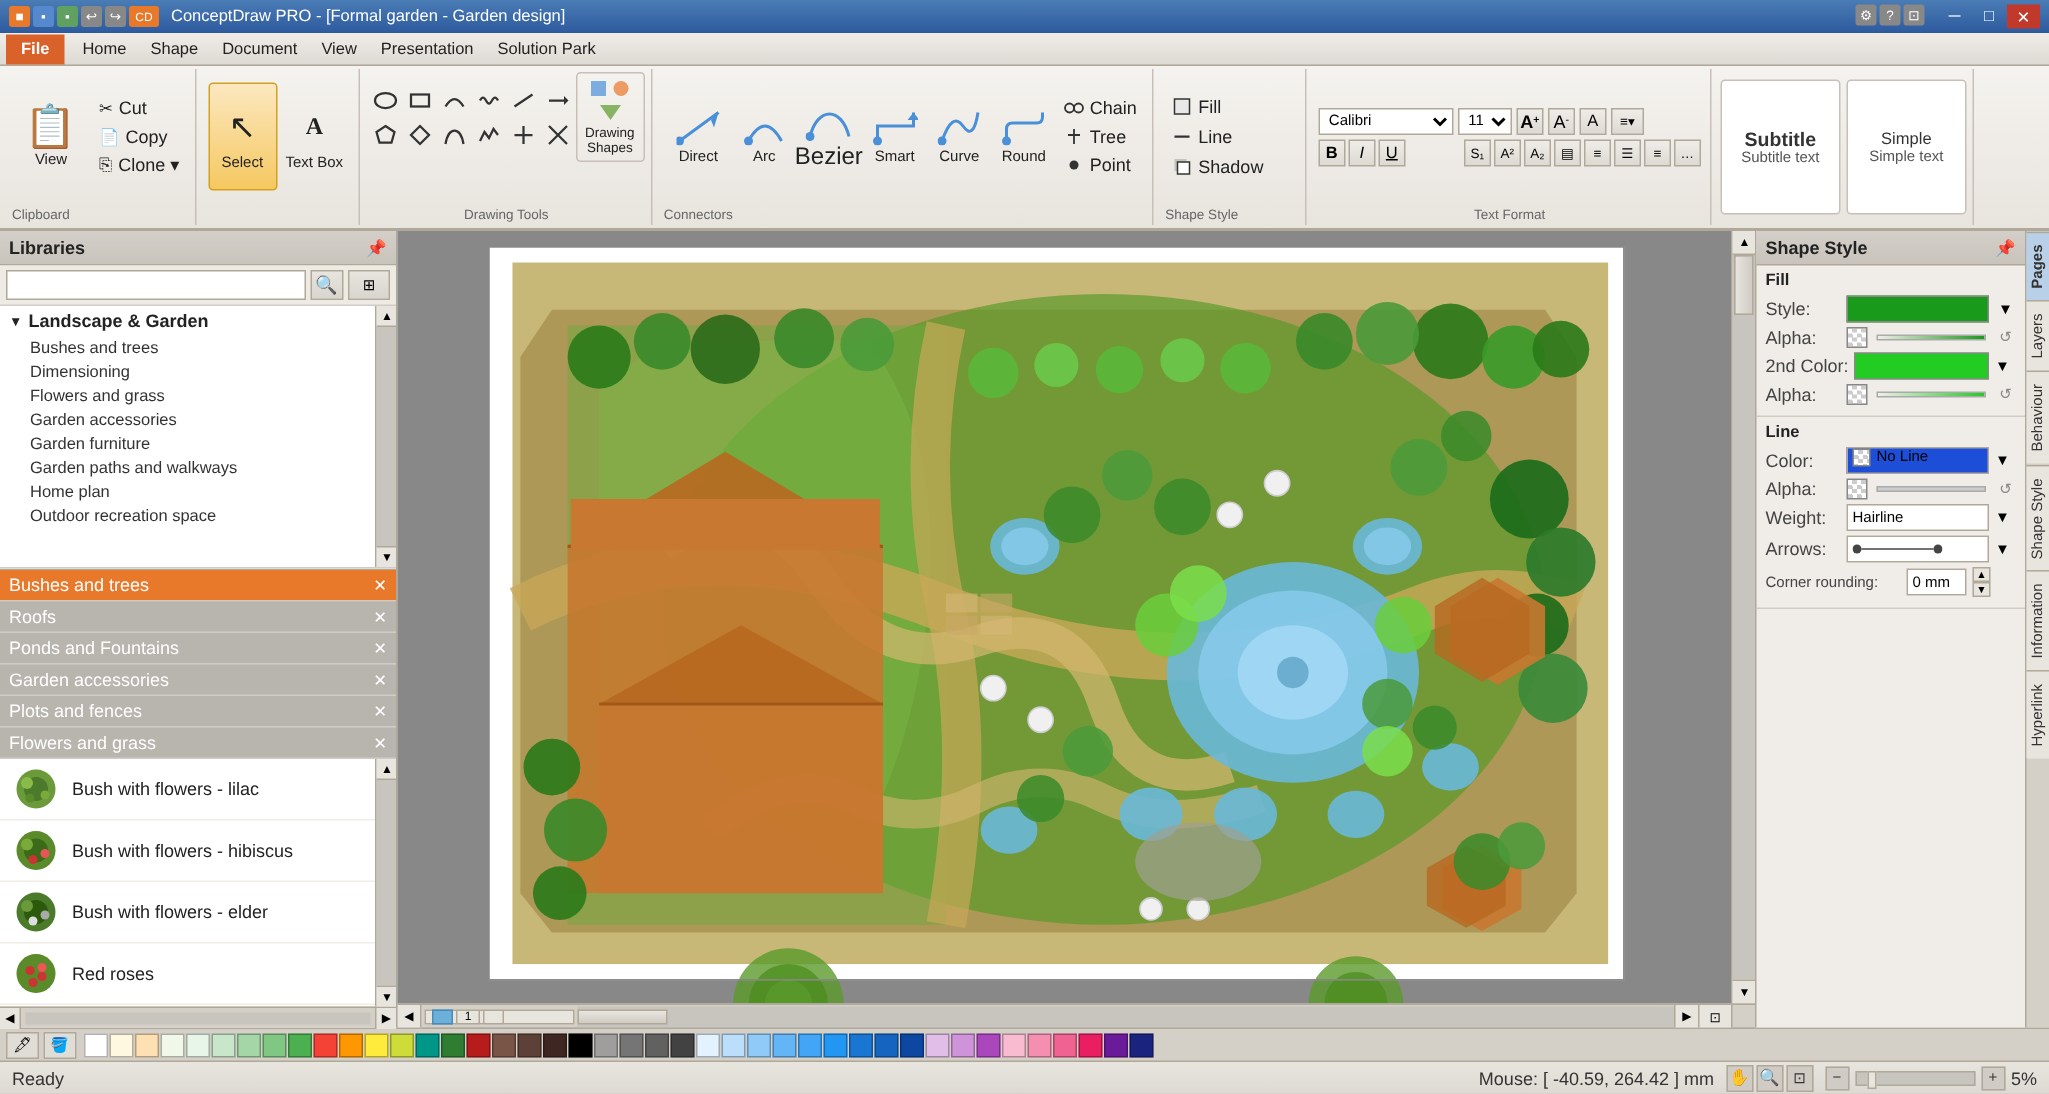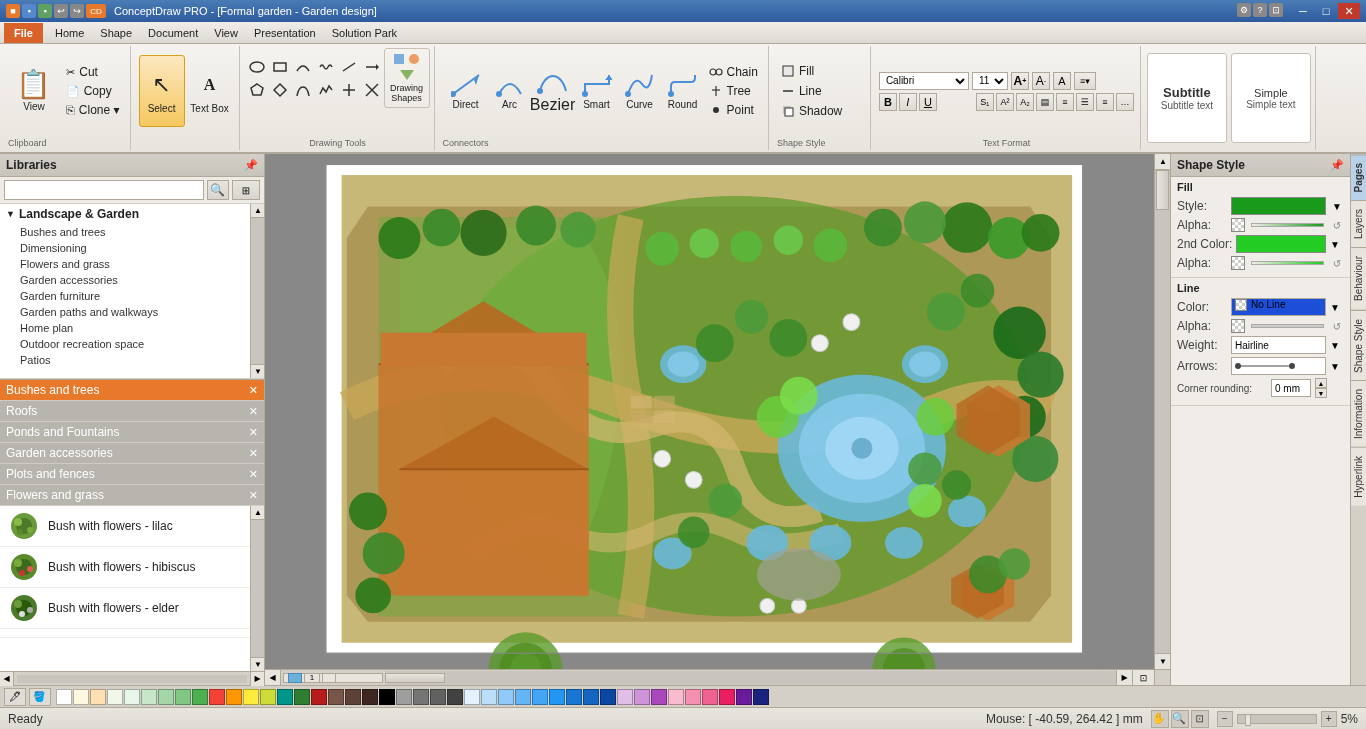--- a/index.html
+++ b/index.html
@@ -796,21 +796,20 @@
           <span>Landscape &amp; Garden</span>
         </div>
         <div class="tree-item">Bushes and trees</div>
         <div class="tree-item">Dimensioning</div>
         <div class="tree-item">Flowers and grass</div>
         <div class="tree-item">Garden accessories</div>
         <div class="tree-item">Garden furniture</div>
         <div class="tree-item">Garden paths and walkways</div>
         <div class="tree-item">Home plan</div>
         <div class="tree-item">Outdoor recreation space</div>
-        <div class="tree-item">Patios</div>
       </div>
     </div>
 
     <div class="active-panels">
       <div class="panel-item active-orange">
         <span>Bushes and trees</span>
         <span class="close-x">✕</span>
       </div>
       <div class="panel-item active-gray">
         <span>Roofs</span>
@@ -870,20 +869,32 @@
             <div class="lib-icon">
               <svg width="32" height="32" viewBox="0 0 32 32">
                   <circle cx="16" cy="16" r="13" fill="#4a7a2a"></circle>
                   <circle cx="16" cy="16" r="8" fill="#2a5a0a"></circle>
                   <circle cx="10" cy="12" r="4" fill="#6a9a3a"></circle>
                   <circle cx="22" cy="18" r="3" fill="#aaaaaa"></circle>
                   <circle cx="14" cy="22" r="3" fill="#dddddd"></circle>
                 </svg>
             </div>
             <span>Bush with flowers - elder</span>
+          </div>
+          <div class="lib-item">
+            <div class="lib-icon">
+              <svg width="32" height="32" viewBox="0 0 32 32">
+                  <circle cx="16" cy="16" r="13" fill="#5a8a2a"></circle>
+                  <circle cx="12" cy="14" r="3" fill="#cc3333"></circle>
+                  <circle cx="20" cy="18" r="3" fill="#cc3333"></circle>
+                  <circle cx="14" cy="22" r="3" fill="#cc3333"></circle>
+                  <circle cx="20" cy="12" r="3" fill="#ee5555"></circle>
+                </svg>
+            </div>
+            <span>Red roses</span>
           </div>
           <div class="lib-item">
             
             
           </div>
         </div>
       </div>
     </div>
 
     <div style="height:14px;background:#d4d0c8;border-top:1px solid #b0a898;display:flex;align-items:center;">

